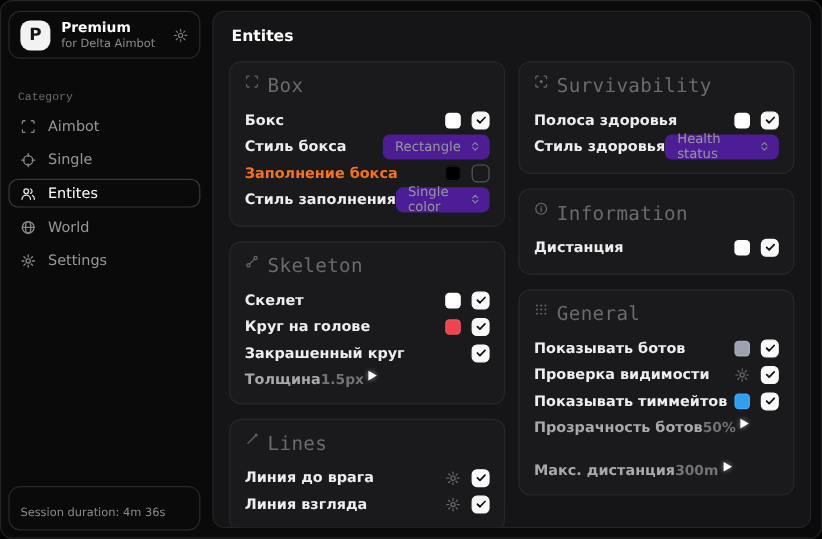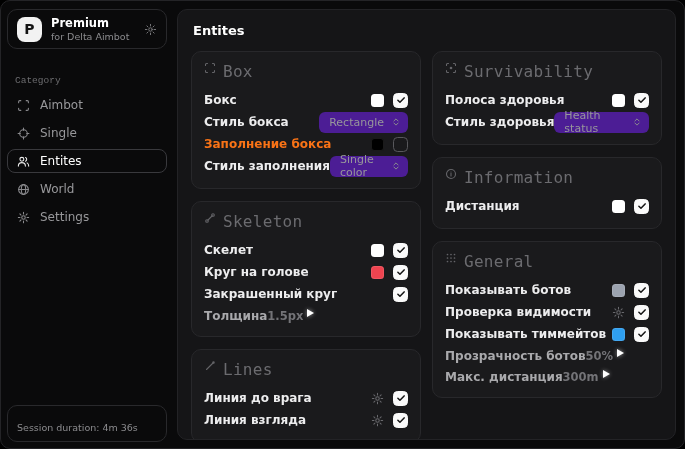--- a/index.html
+++ b/index.html
@@ -55,21 +55,21 @@
   .dropdown { display:flex; align-items:center; gap:7px; background:#4c1d95; border-radius:6px;
     height:21px; padding:0 7px 0 10px; font-size:11px; color:#97979b; cursor:pointer; }
   .dropdown .icn { display:flex; color:#8a8a8e; }
   .slider-block { display:flex; gap:5px; padding-top:2px; }
   .slider { height:12px; display:flex; align-items:center; cursor:pointer; }
   .slider-track { position:relative; height:2.5px; width:100%; background:#3a3a3e; border-radius:2px; }
   .slider-fill { position:absolute; left:0; top:0; bottom:0; background:#fff; border-radius:2px; }
   .slider-thumb { position:absolute; right:-6px; top:50%; transform:translateY(-50%); width:0; height:0;
     border-top:4px solid transparent; border-bottom:4px solid transparent; border-left:7.5px solid #fff;
     filter:drop-shadow(0 0 2px rgba(255,255,255,.55)); }
-  .mt { margin-top:1px; }
+  .mt { margin-top:16px; }
 </style>
 </head>
 <body>
 
 <svg width="0" height="0" style="position:absolute">
   <defs>
     <g id="i-scan">
         <path d="M3 7V5a2 2 0 0 1 2-2h2"></path>
         <path d="M17 3h2a2 2 0 0 1 2 2v2"></path>
         <path d="M21 17v2a2 2 0 0 1-2 2h-2"></path>

